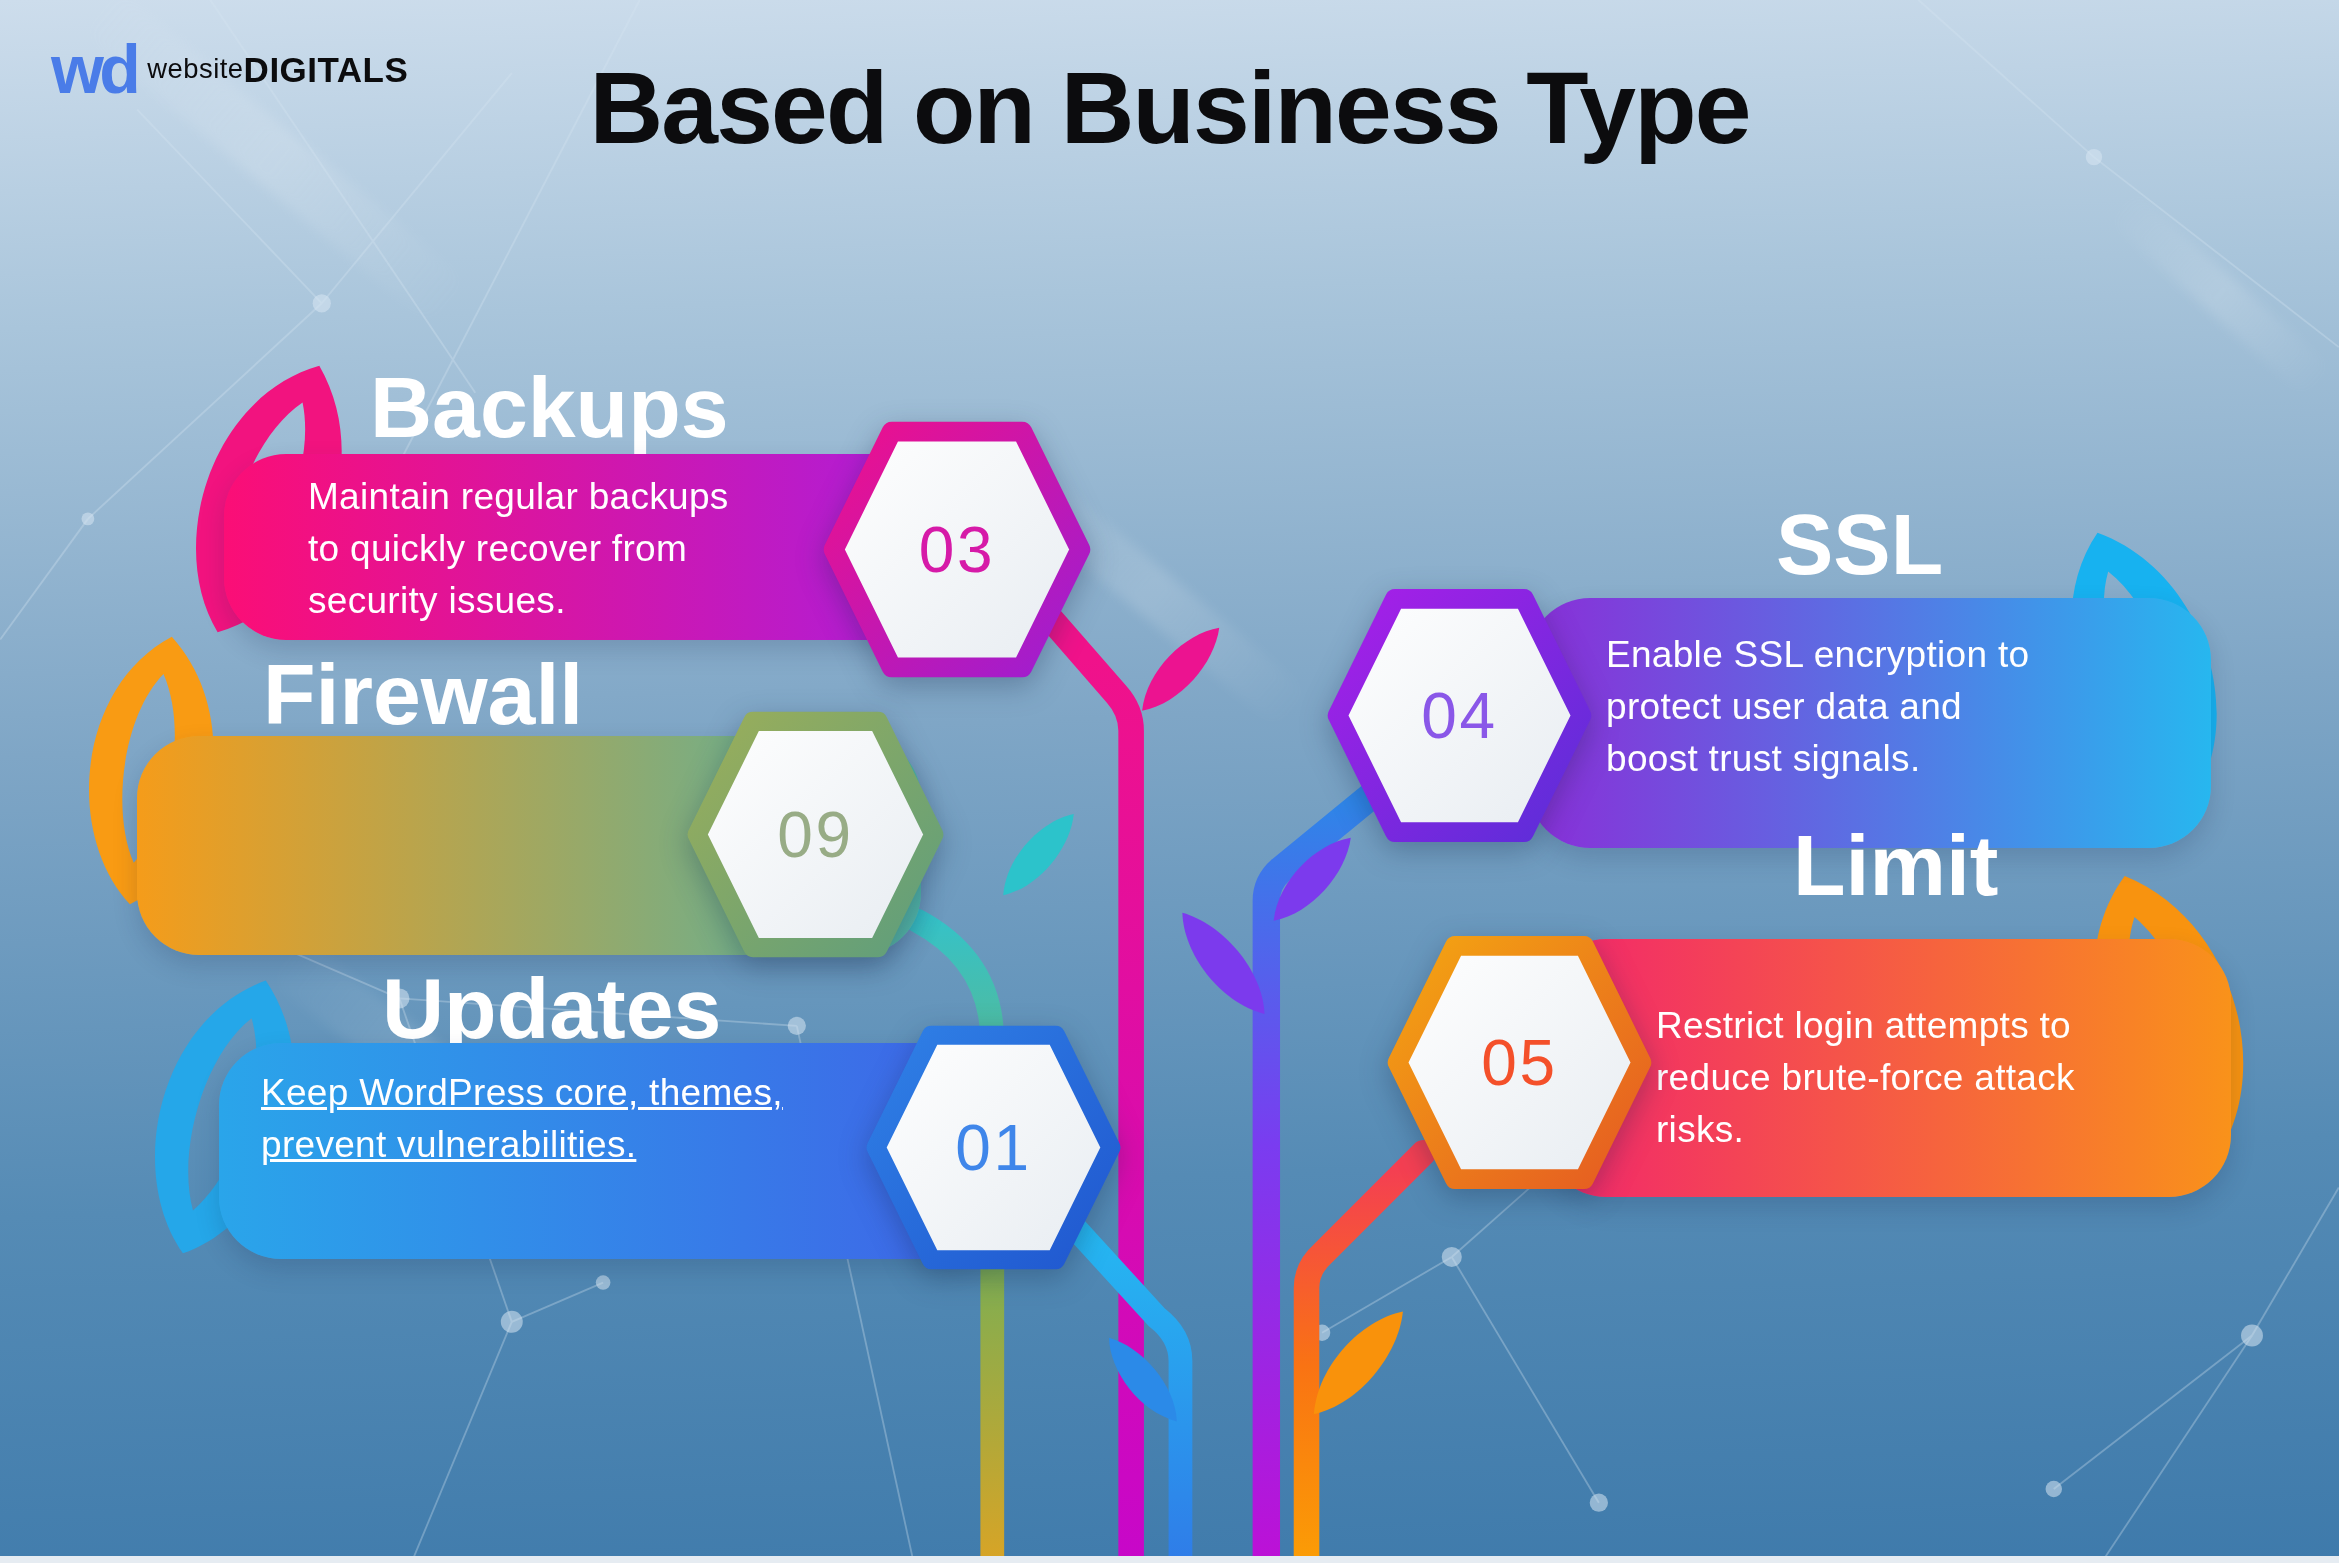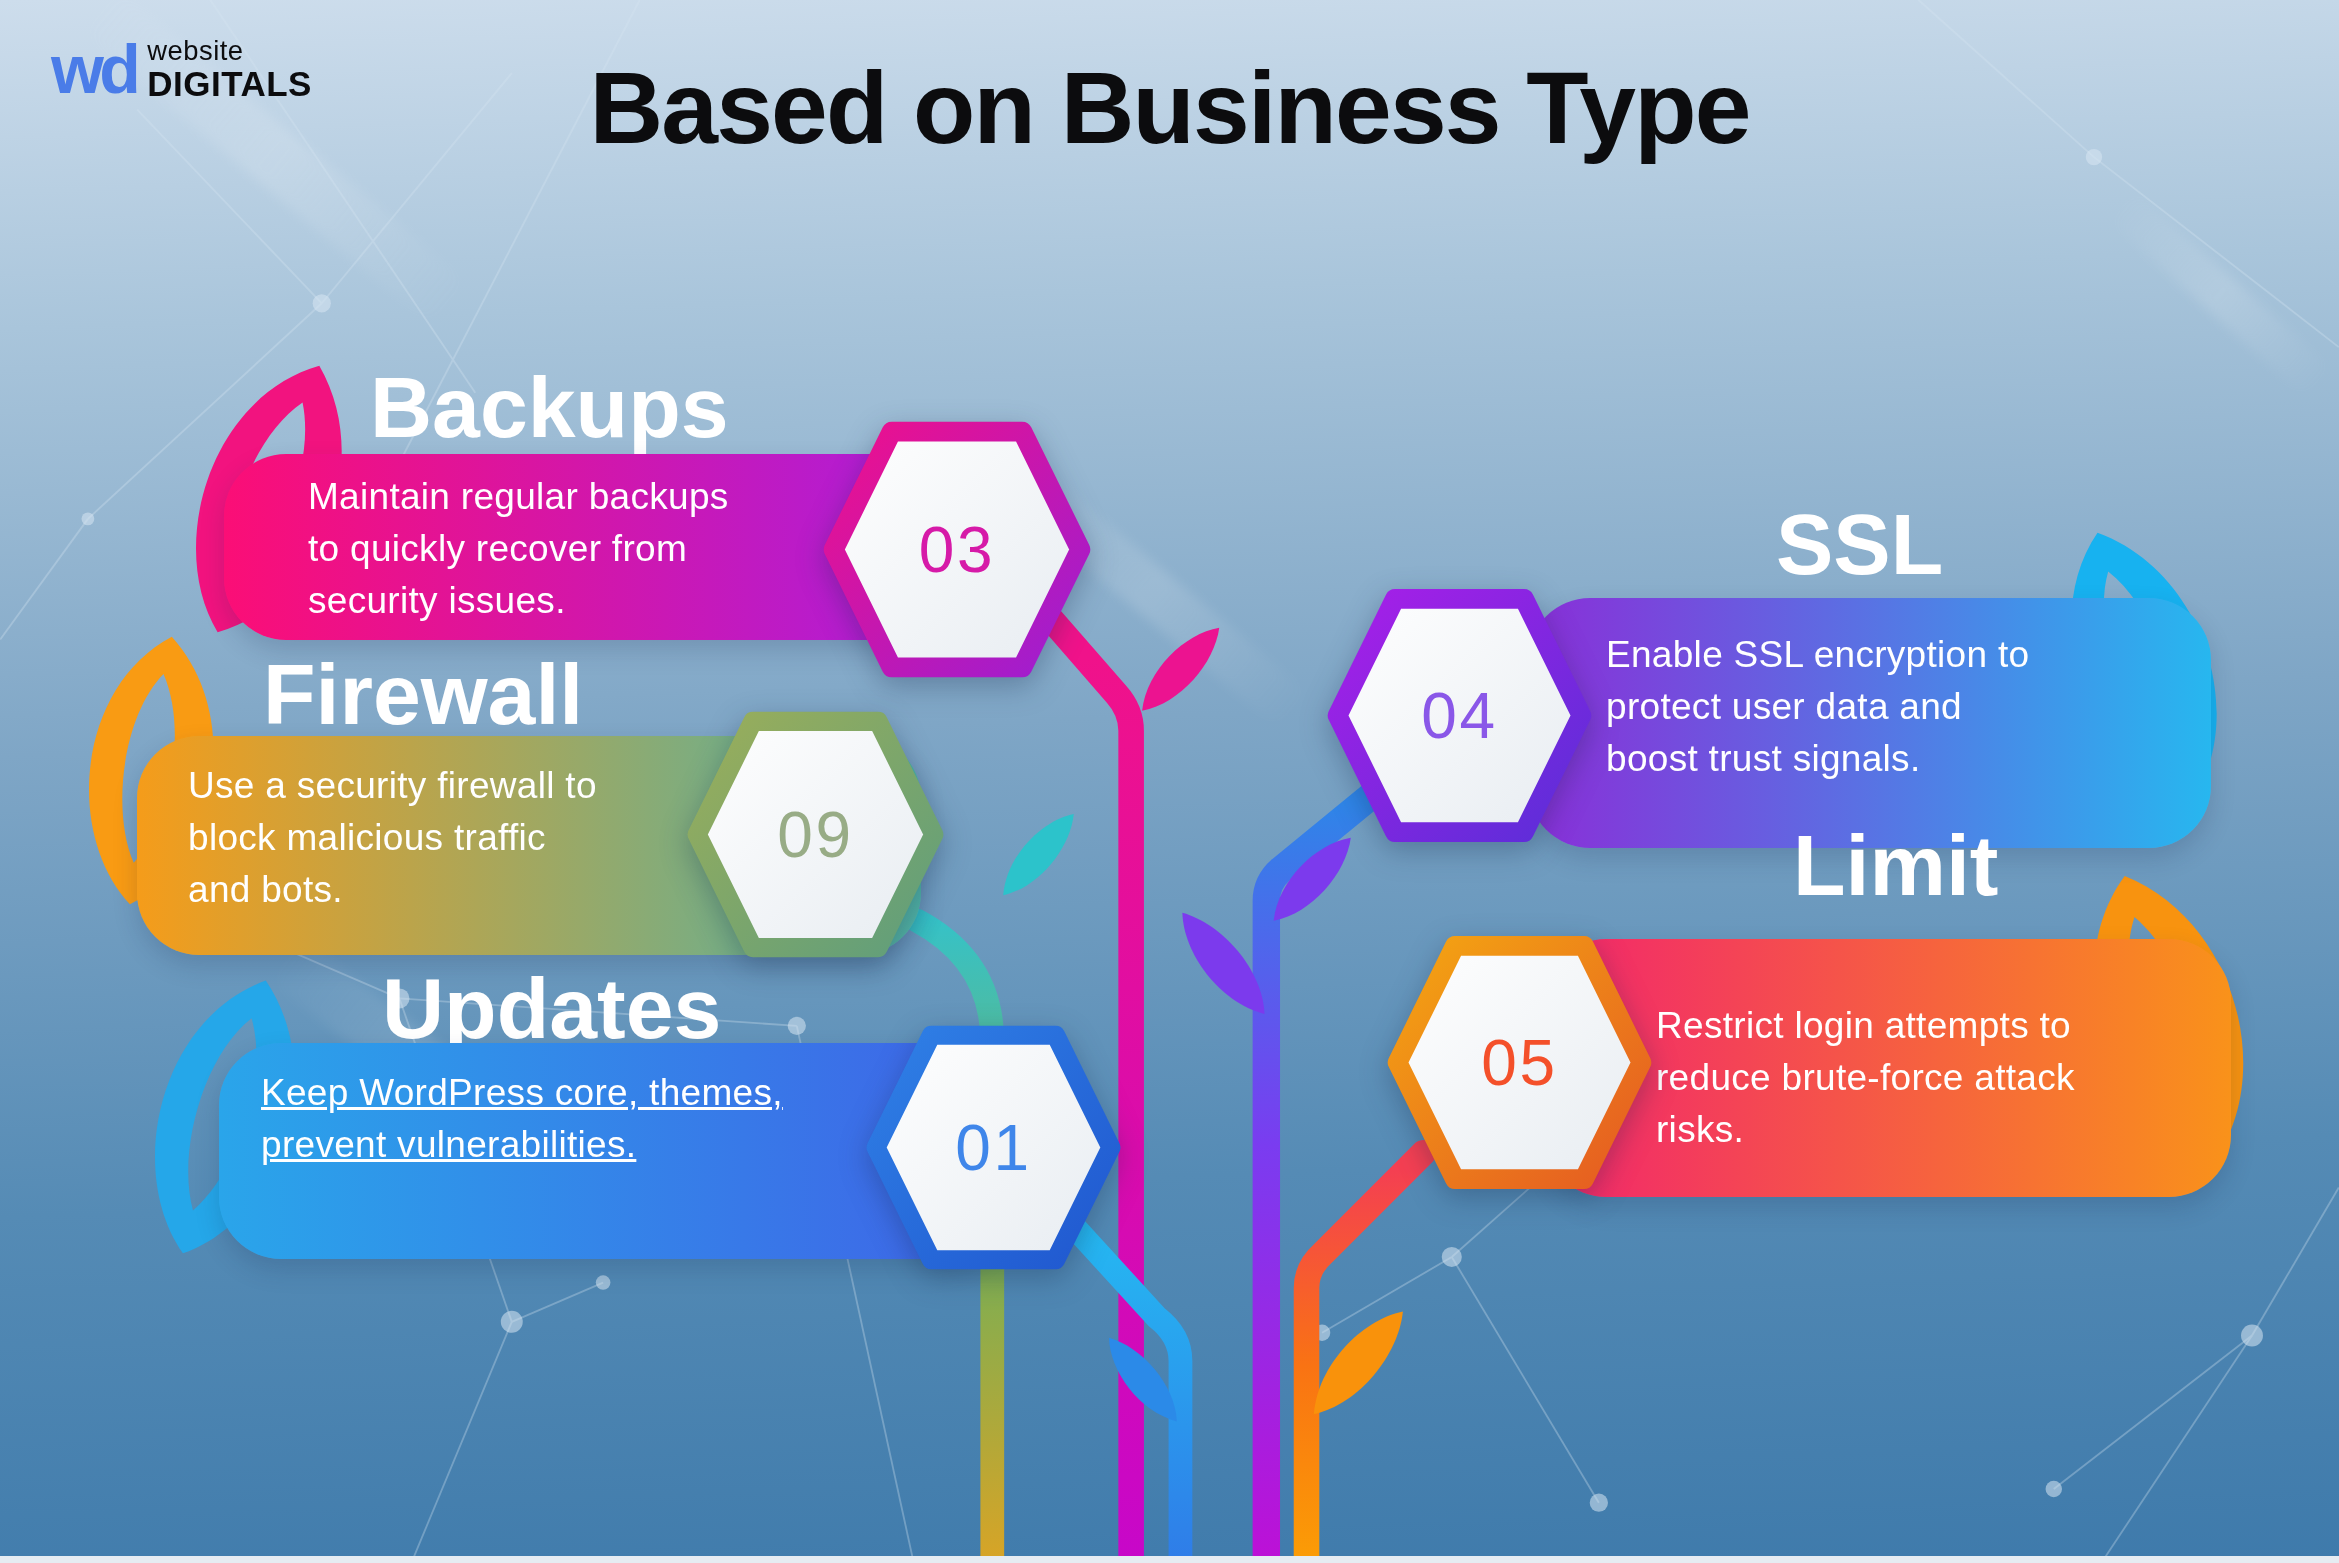--- a/index.html
+++ b/index.html
@@ -6,21 +6,21 @@
   .canvas{
     position:relative;width:2339px;height:1563px;overflow:hidden;
     font-family:"Liberation Sans",sans-serif;
     background:linear-gradient(178deg,var(--bg-top,#cdddec) 0%,var(--bg-upper,#a9c5db) 20%,var(--bg-mid,#7fa6c6) 46%,var(--bg-lower,#558bb5) 74%,var(--bg-bottom,#3e7aab) 100%);
   }
   .layer{position:absolute;inset:0;}
   svg{display:block;}
   
   .logo{position:absolute;left:51px;top:35px;display:flex;align-items:center;gap:11px;}
   .logo-mark{font-size:68px;font-weight:700;color:#4a7ce8;letter-spacing:-4.6px;line-height:1;}
-  .logo-name{display:flex;flex-direction:column;line-height:1;}
+  .logo-name{display:flex;flex-direction:row;line-height:1;align-items:center;}
   .logo-website{font-size:27.4px;color:#0c0c0e;letter-spacing:0.5px;}
   .logo-digitals{font-size:35px;font-weight:700;color:#0c0c0e;letter-spacing:0.5px;margin-top:1.8px;}
   
   .title{position:absolute;left:0;right:0;top:53px;text-align:center;color:var(--title-color,#0c0c0e);font-weight:700;letter-spacing:-1.8px;}
   .t1{font-size:102px;line-height:144px;white-space:nowrap;}
   .t1 .hl{
     display:inline-block;color:#fff;margin-left:9.1px;
     background:linear-gradient(90deg,var(--hl1,#3e6cd8),var(--hl2,#132e66));
     border-radius:24px;padding:1.8px 33px 12.8px;
   }
@@ -186,25 +186,20 @@
         </defs>
         <polygon points="78,16 222,16 286,146 222,276 78,276 14,146" fill="url(#hf0)" stroke="url(#hg0)" stroke-width="22" stroke-linejoin="round"></polygon>
       </svg>
       <div class="hex-num">03</div>
     </div>
   </div>
 
   <div class="item" style="--bar-from: #f59c1a; --bar-to: #4fb3a6; --num: #98ac86;">
     <div class="card-h" style="left:263px;top:651px;">Firewall</div>
     <div class="bar" style="left:137px;top:736px;width:784px;height:219px;"></div>
-    <div class="bar-text" style="left:188px;top:760px;">
-      <span>Use a security firewall to</span>
-        <span>block malicious traffic</span>
-        <span>and bots.</span>
-    </div>
     <div class="hex" style="left:685px;top:702px;width:261px;height:265px;">
       <svg viewBox="0 0 300 292">
         <defs>
           <linearGradient id="hg1" x1="0" y1="0" x2="1" y2="1">
             <stop offset="0" stop-color="#9aae5a"></stop>
             <stop offset="1" stop-color="#5f9e7c"></stop>
           </linearGradient>
           <linearGradient id="hf1" x1="0" y1="0" x2="1" y2="1">
             <stop offset="0" stop-color="#ffffff"></stop>
               <stop offset="1" stop-color="#e7ecf1"></stop>

